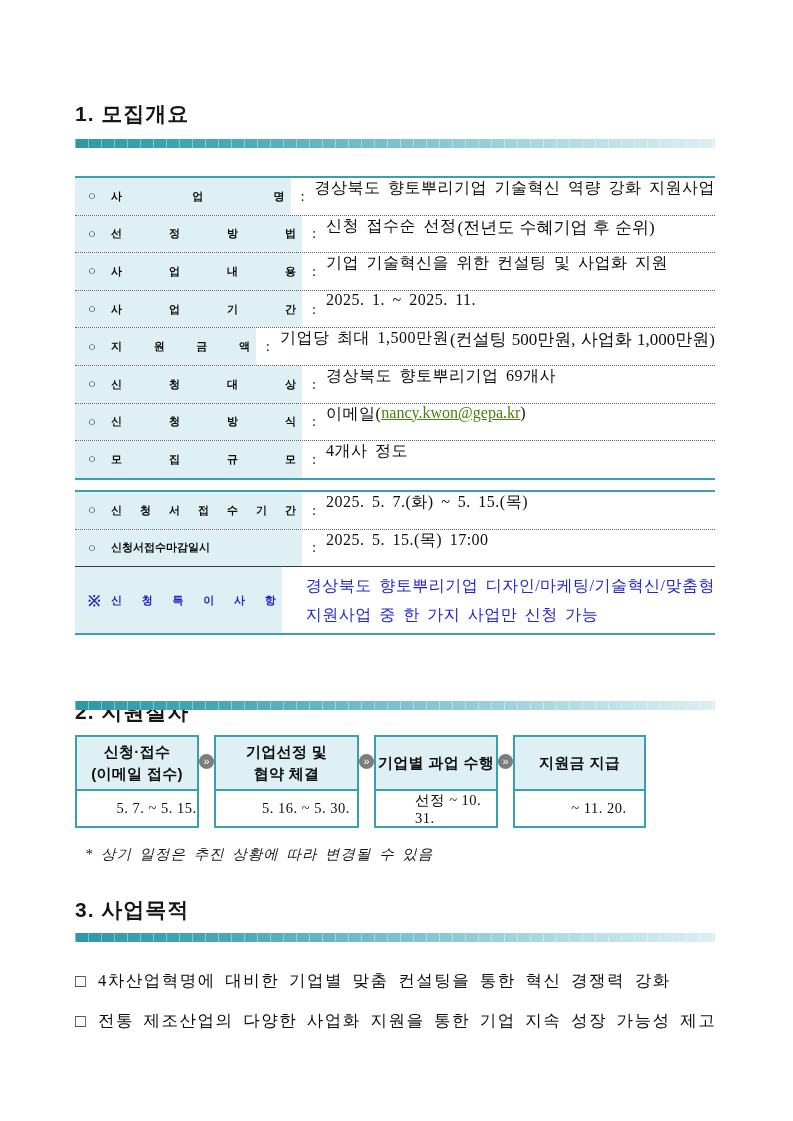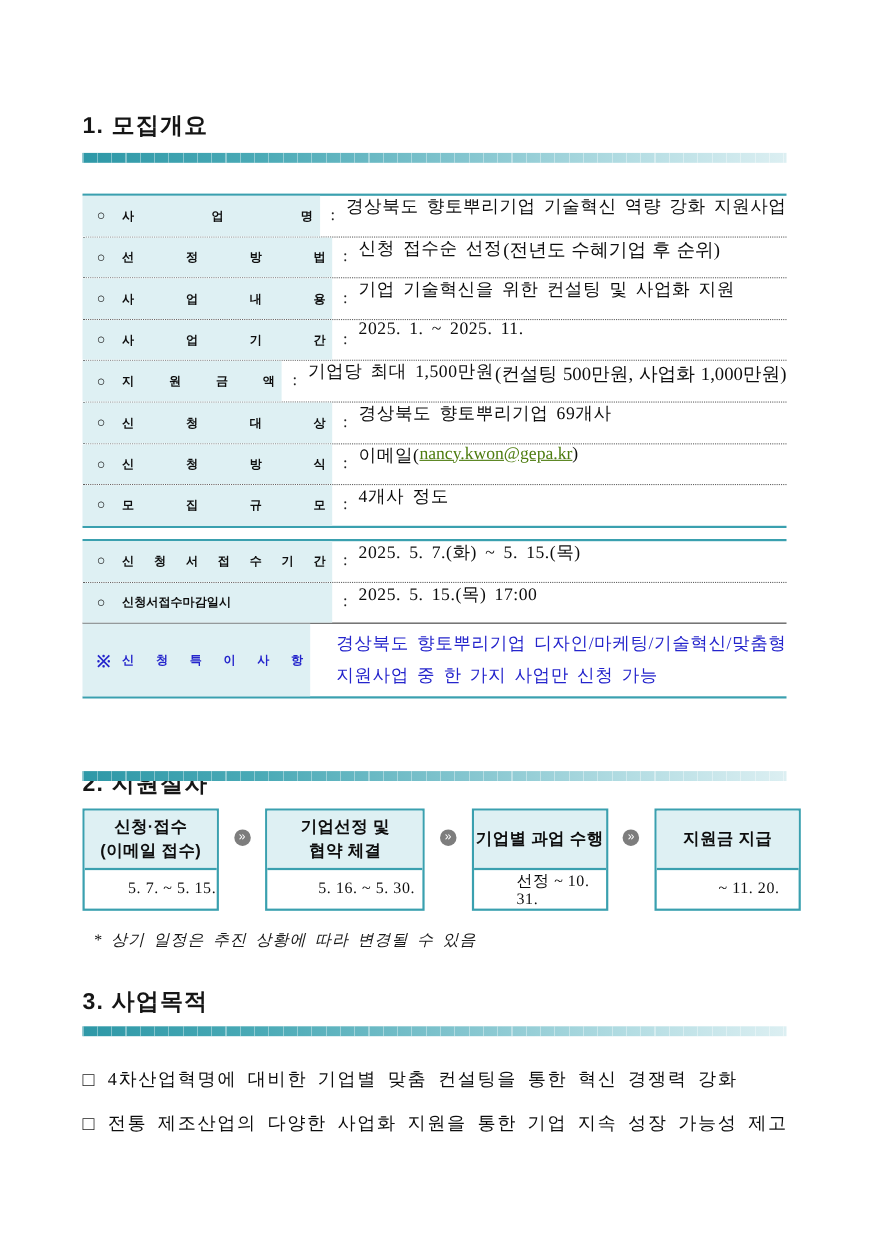--- a/index.html
+++ b/index.html
@@ -24,21 +24,21 @@
   .cell-value{flex:1;display:flex;font-size:16px;letter-spacing:.5px;word-spacing:3px;white-space:nowrap;color:#0d0d0d;}
   .cell-value .small{font-size:17px;letter-spacing:0;word-spacing:1px;margin-left:1px;}
   .row-h{height:36.6px;}
   .row-special{height:66px;}
   .row-special .cell-label,.row-special .lbl,.row-special .bullet{color:#2424cc;}
   .row-special .bullet{font-size:15px;}
   .cell-value-multi{flex:1;display:flex;flex-direction:column;justify-content:center;font-size:16px;letter-spacing:.5px;word-spacing:3px;color:#2424cc;line-height:29px;white-space:nowrap;}
   .email-link{color:#4d7c0f;text-decoration:underline;letter-spacing:0;}
 
   
-  .flow{position:absolute;left:0;width:653px;display:flex;justify-content:space-between;align-items:flex-start;}
+  .flow{position:absolute;left:0;width:653px;display:flex;align-items:flex-start;}
   .flow-box{border:2px solid #3aa0af;box-sizing:border-box;background:#fff;}
   .box-title{background:#def0f3;border-bottom:2px solid #3aa0af;height:52px;display:flex;flex-direction:column;align-items:center;justify-content:center;font-family:"Liberation Sans",sans-serif;font-weight:bold;font-size:15px;color:#0d0d0d;line-height:22px;letter-spacing:.3px;}
   .box-title .line:empty{display:none;}
   .box-date{height:35px;display:flex;align-items:center;justify-content:center;font-size:14.5px;letter-spacing:.5px;color:#0d0d0d;padding-left:39px;}
   .flow-arrow{width:15px;height:15px;border-radius:50%;background:#7d7d7d;color:#fff;display:flex;align-items:center;justify-content:center;font-size:11px;line-height:15px;margin-top:19px;flex:none;font-family:"Liberation Sans",sans-serif;}
   .w1{width:124px;} .w2{width:145px;} .w3{width:124px;} .w4{width:133px;}
 
   .flow-note{position:absolute;left:10px;font-size:14.5px;letter-spacing:1px;word-spacing:3px;color:#161616;font-style:italic;}
 
   .purpose-item{position:absolute;left:0;display:flex;align-items:center;font-size:16.5px;letter-spacing:1.5px;word-spacing:4px;color:#0d0d0d;white-space:nowrap;}

